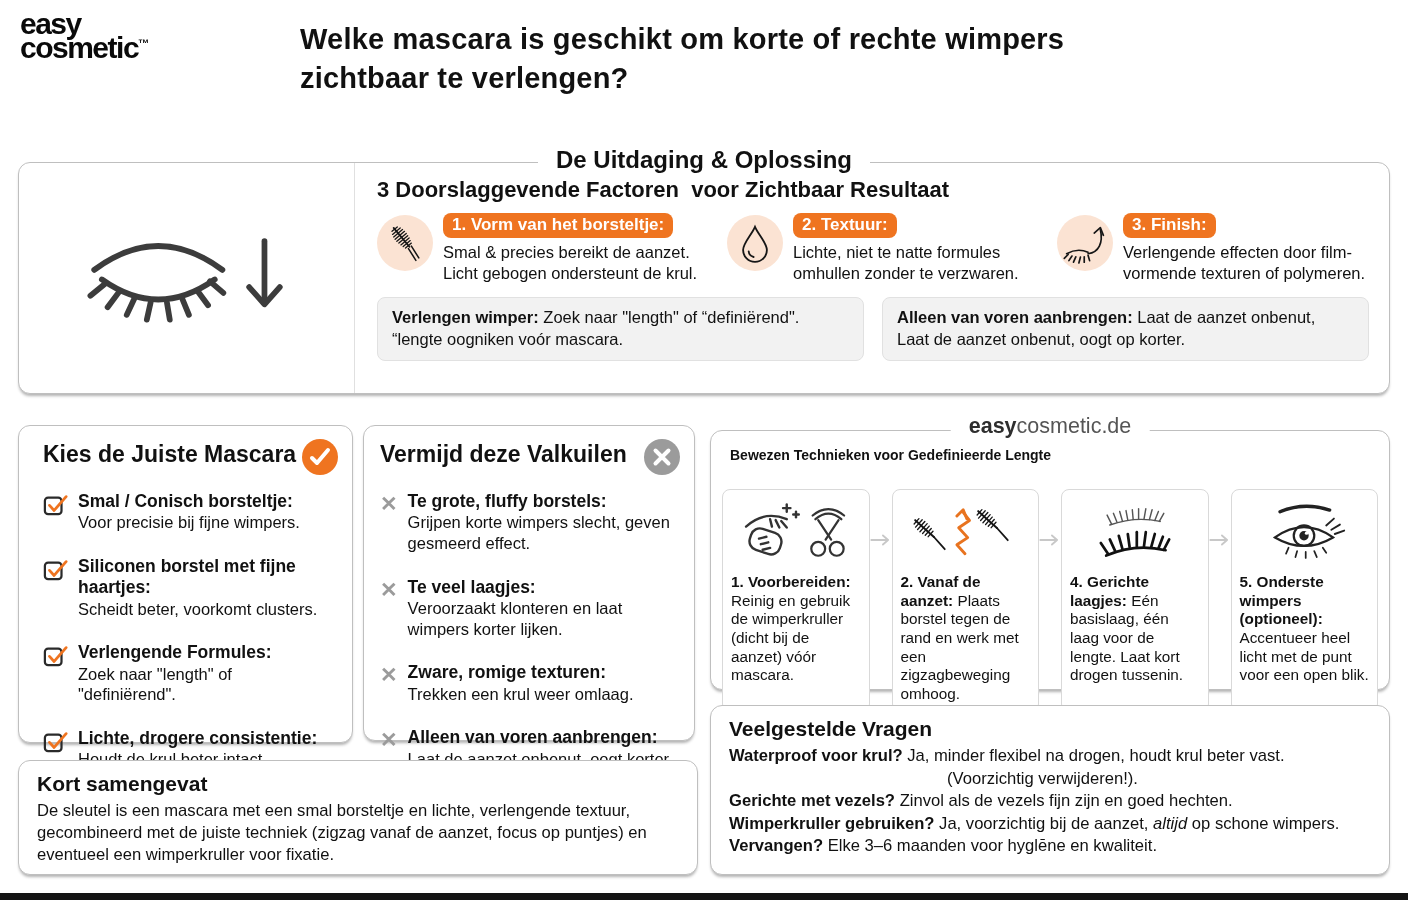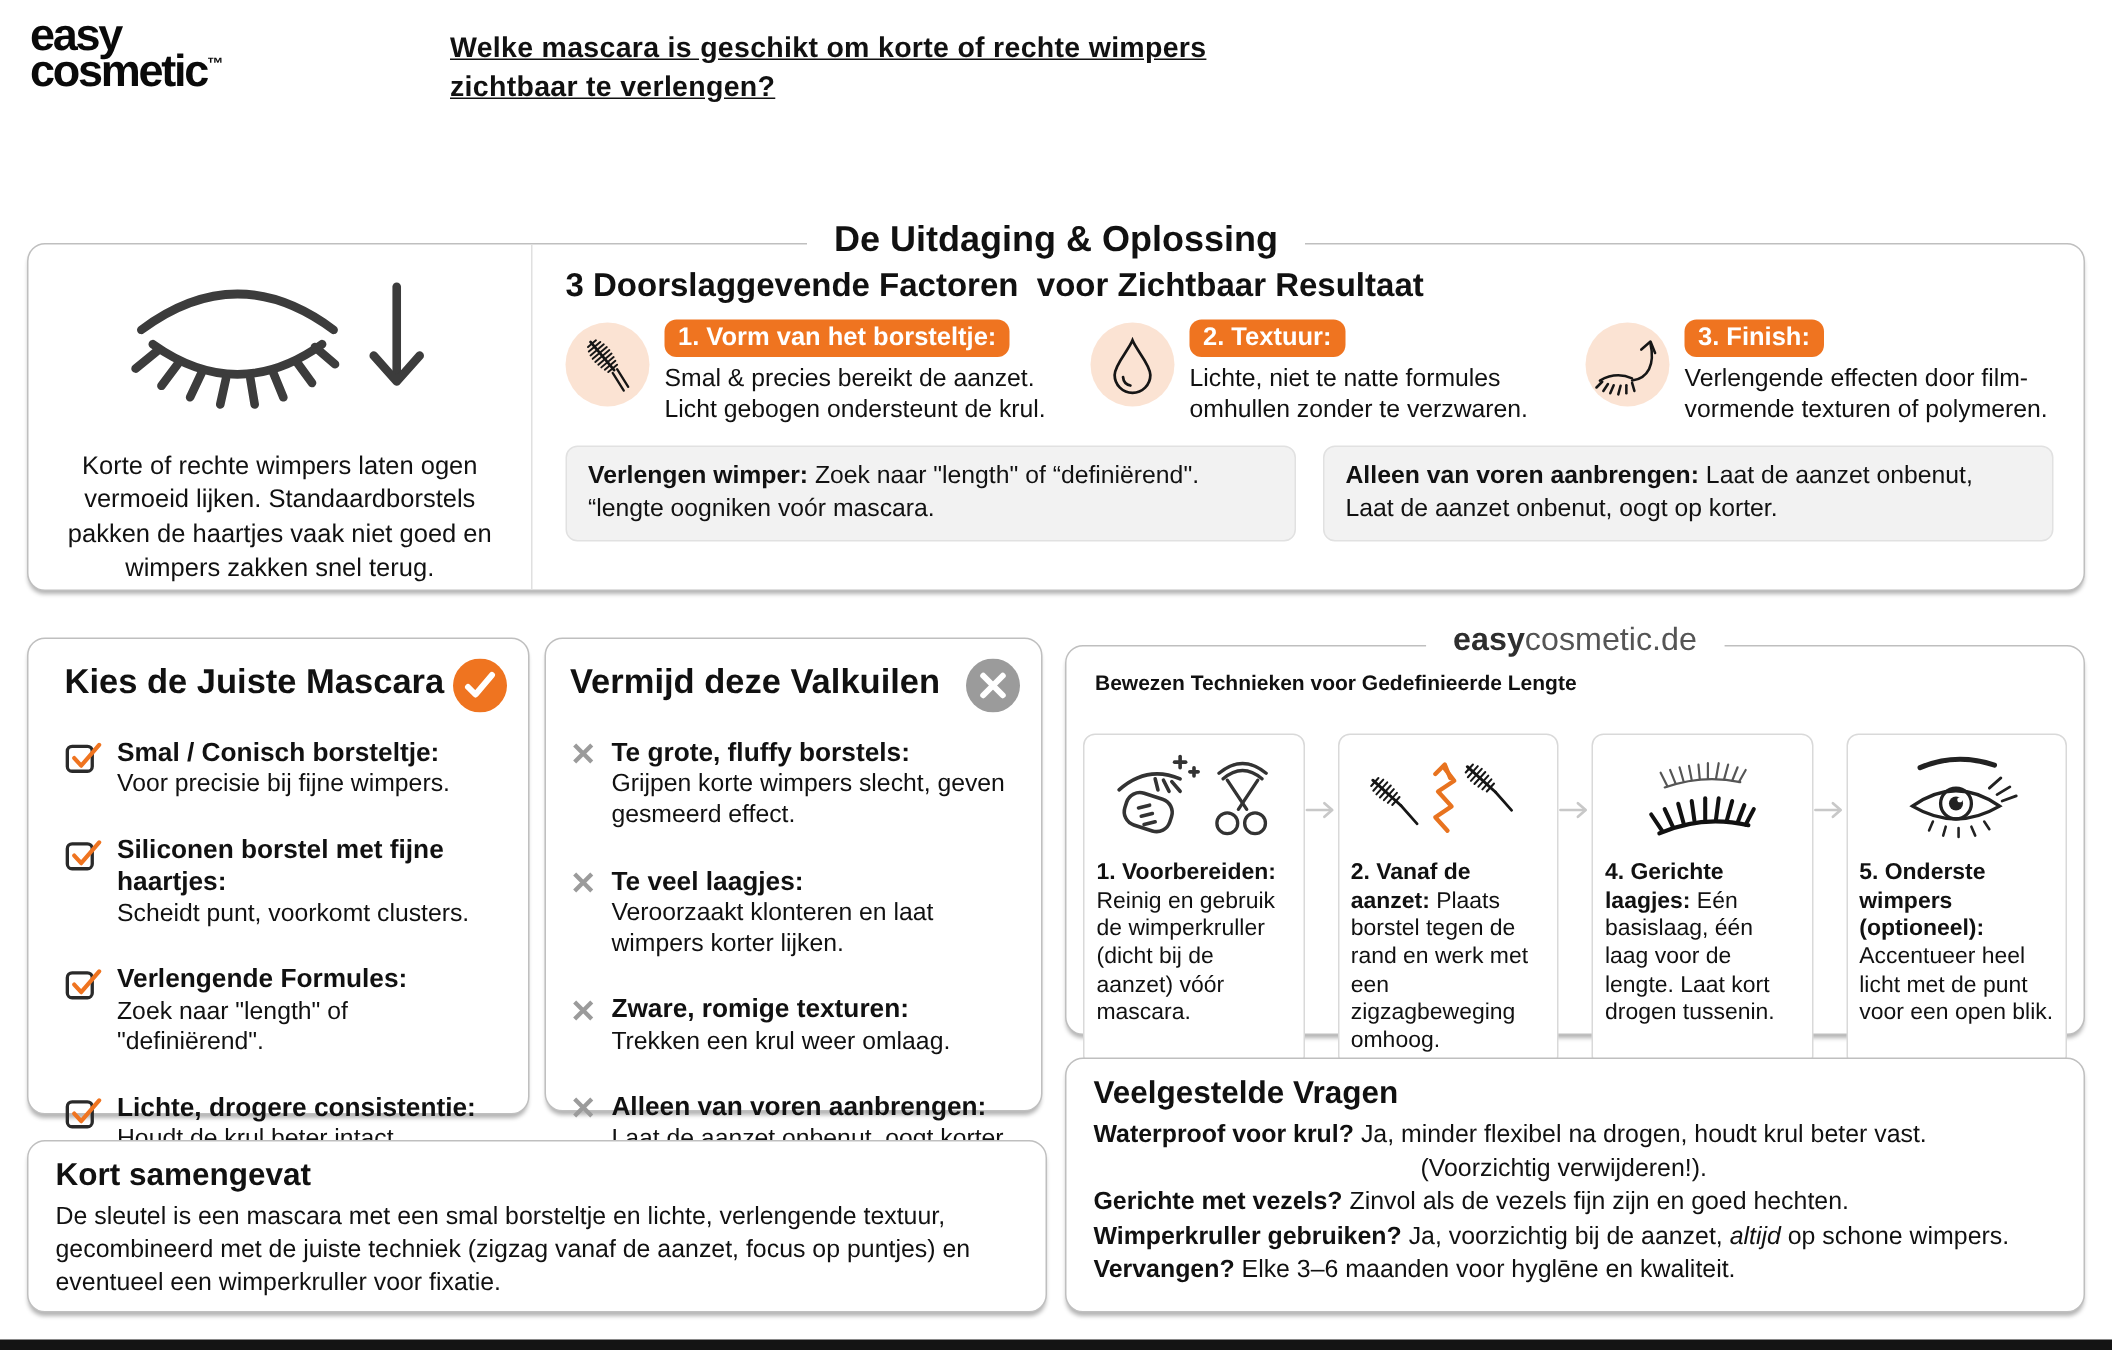--- a/index.html
+++ b/index.html
@@ -7,21 +7,21 @@
   body {
     position:relative; background:#ffffff; overflow:hidden;
     font-family:"Liberation Sans", sans-serif; color:#111;
   }
   .abs { position:absolute; }
 
   
   .logo { left:20px; top:12px; font-weight:bold; font-size:30px; line-height:0.80;
           letter-spacing:-1.5px; color:#0a0a0a; }
   .logo .tm { font-size:11px; vertical-align:super; letter-spacing:0; }
-  .main-title { left:300px; top:20px; font-size:19px; font-weight:bold; line-height:1.35; letter-spacing:0.2px;text-decoration:underline; }
+  .main-title { left:300px; top:20px; font-size:29px; font-weight:bold; line-height:1.35; letter-spacing:0.2px; }
 
   
   .card { background:#fff; border:1px solid #bfbfbf; border-radius:12px;
           box-shadow:0 3px 3px -1px rgba(0,0,0,0.30); }
   .legend { position:absolute; top:-17px; left:50%; transform:translateX(-50%);
             background:#fff; padding:0 18px; white-space:nowrap; }
 
   
   .challenge { left:18px; top:162px; width:1372px; height:232px; display:flex; }
   .challenge .legend { font-size:24px; font-weight:bold; }
@@ -104,21 +104,20 @@
           <line x1="77" y1="86" x2="73" y2="104"></line>
           <line x1="94" y1="86" x2="97" y2="104"></line>
           <line x1="110" y1="82" x2="117" y2="99"></line>
           <line x1="126" y1="74" x2="137" y2="89"></line>
           <line x1="139" y1="64" x2="153" y2="76"></line>
           <line x1="196" y1="22" x2="196" y2="86"></line>
           <polyline points="180,70 196,88 212,70"></polyline>
         </g>
       </svg>
     </span>
-    <p class="problem-text">Korte of rechte wimpers laten ogen vermoeid lijken. Standaardborstels pakken de haartjes vaak niet goed en wimpers zakken snel terug.</p>
   </div>
 
   <div class="challenge-right">
     <div class="factors-title">3 Doorslaggevende Factoren  voor Zichtbaar Resultaat</div>
 
     <div class="factors">
       <div class="factor factor-1">
         <div class="factor-circle">
           <svg viewBox="0 0 60 60" width="46" height="46">
             <g transform="rotate(-40 30 28)" stroke="#161616" fill="none" stroke-linecap="round">
@@ -221,21 +220,21 @@
     </span>
     <div><b class="ci-bold">Smal / Conisch borsteltje:</b><span class="ci-text">Voor precisie bij fijne wimpers.</span></div>
   </div>
   <div class="check-item">
     <span class="check-icon">
       <svg viewBox="0 0 27 26" width="25" height="24">
           <rect x="2" y="6" width="18" height="18" rx="3.5" fill="none" stroke="#2a2a2a" stroke-width="2.4"></rect>
           <path d="M7 14.5 l5 5.5 L25 5" fill="none" stroke="#ef7420" stroke-width="3" stroke-linecap="round" stroke-linejoin="round"></path>
         </svg>
     </span>
-    <div><b class="ci-bold">Siliconen borstel met fijne haartjes:</b><span class="ci-text">Scheidt punt, voorkomt clusters.</span></div>
+    <div><b class="ci-bold">Siliconen borstel met fijne haartjes:</b><span class="ci-text">Scheidt beter, voorkomt clusters.</span></div>
   </div>
   <div class="check-item">
     <span class="check-icon">
       <svg viewBox="0 0 27 26" width="25" height="24">
           <rect x="2" y="6" width="18" height="18" rx="3.5" fill="none" stroke="#2a2a2a" stroke-width="2.4"></rect>
           <path d="M7 14.5 l5 5.5 L25 5" fill="none" stroke="#ef7420" stroke-width="3" stroke-linecap="round" stroke-linejoin="round"></path>
         </svg>
     </span>
     <div><b class="ci-bold">Verlengende Formules:</b><span class="ci-text">Zoek naar "length" of "definiërend".</span></div>
   </div>

